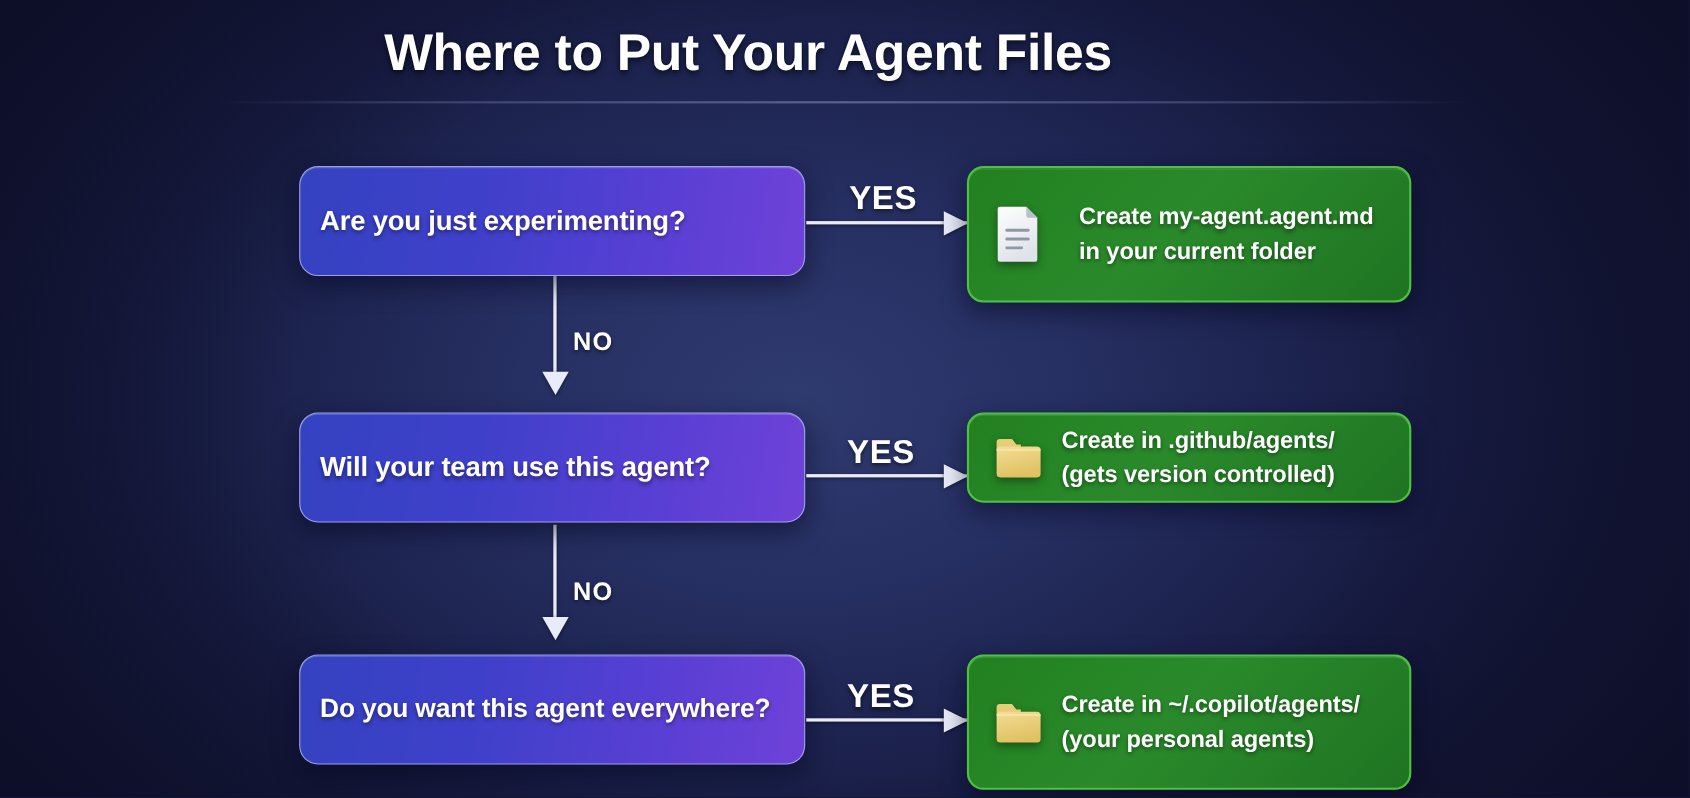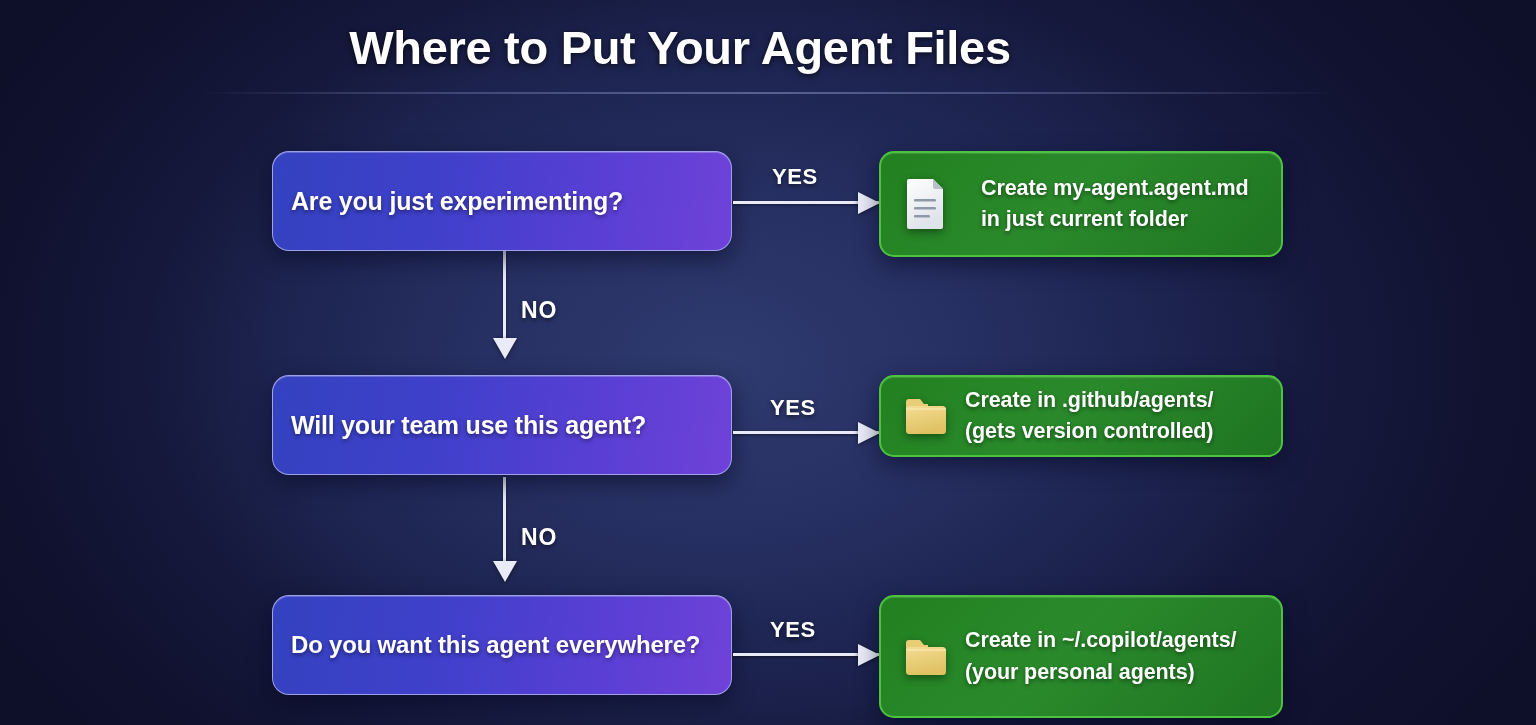--- a/index.html
+++ b/index.html
@@ -115,21 +115,21 @@
     background: linear-gradient(135deg, #22801f 0%, #2a8a2b 45%, #1f7422 100%);
     border: 2px solid #4cc23f;
     box-shadow:
       0 8px 22px rgba(6,8,32,0.55),
       inset 0 1px 0 rgba(255,255,255,0.14);
     display: flex;
     align-items: center;
     gap: 16px;
     padding: 14px 18px 14px 22px;
   }
-  .out-1 { top: 0px; height: 106px; gap: 32px; }
+  .out-1 { top: 0px; height: 124px; gap: 32px; }
   .out-2 { top: 0px; height: 82px; }
   .out-3 { top: 0px; height: 123px; }
 
   .outcome-text {
     font-size: 21.5px;
     font-weight: bold;
     color: #ffffff;
     line-height: 1.45;
     text-shadow: 0 2px 4px rgba(0,0,0,0.45);
     letter-spacing: -0.1px;
@@ -164,21 +164,21 @@
     border-top: 11px solid transparent;
     border-bottom: 11px solid transparent;
     filter: drop-shadow(0 1px 2px rgba(0,0,0,0.5));
   }
   .ha-1 { top: 50px; }
   .ha-2 { top: 56px; }
   .ha-3 { top: 58px; }
 
   .yes-label {
     position: absolute;
-    font-size: 22px;
+    font-size: 30px;
     font-weight: bold;
     color: #ffffff;
     letter-spacing: 0.6px;
     text-shadow: 0 2px 4px rgba(0,0,0,0.55);
   }
   .yl-1 { left: 772px; top: 13px; }
   .yl-2 { left: 770px; top: 20px; }
   .yl-3 { left: 770px; top: 22px; }
 
   
@@ -243,21 +243,21 @@
           </defs>
           <path d="M6 2 H30 L40 12 V50 A2 2 0 0 1 38 52 H6 A2 2 0 0 1 4 50 V4 A2 2 0 0 1 6 2 Z" fill="url(#pg)"></path>
           <path d="M30 2 L40 12 H32 A2 2 0 0 1 30 10 Z" fill="#b9c0cc"></path>
           <rect x="11" y="22" width="22" height="2.6" rx="1.2" fill="#8e98a6"></rect>
           <rect x="11" y="30" width="22" height="2.6" rx="1.2" fill="#8e98a6"></rect>
           <rect x="11" y="38" width="16" height="2.6" rx="1.2" fill="#8e98a6"></rect>
         </svg>
       </span>
       <span class="outcome-text">
         <span class="l1">Create my-agent.agent.md</span>
-        <span class="l2">in just current folder</span>
+        <span class="l2">in your current folder</span>
       </span>
     </div>
   </div>
 
   <div class="v-arrow va-1"></div>
   <span class="no-label nl-1">NO</span>
 
   <div class="row row-2">
 
     <div class="decision">

